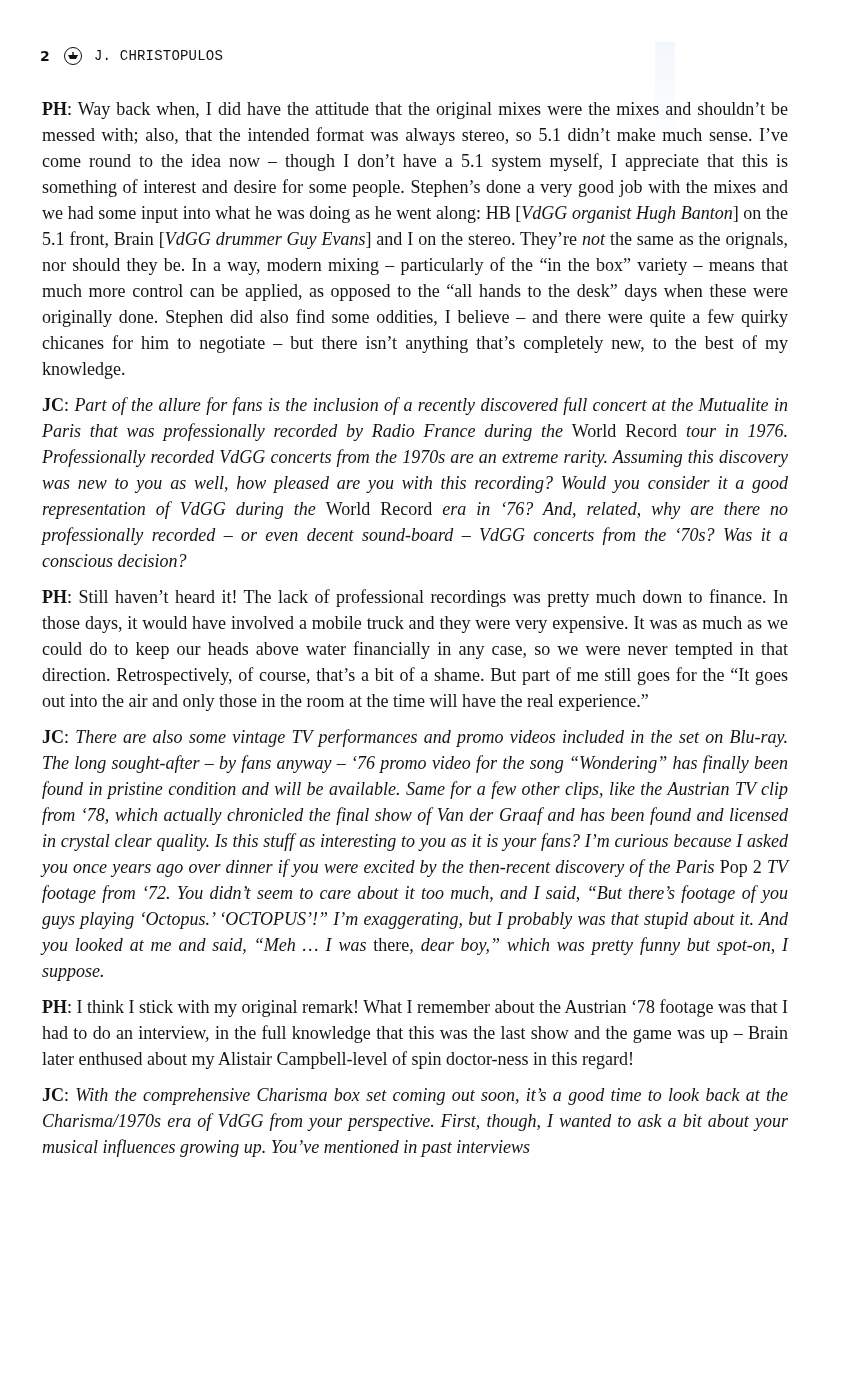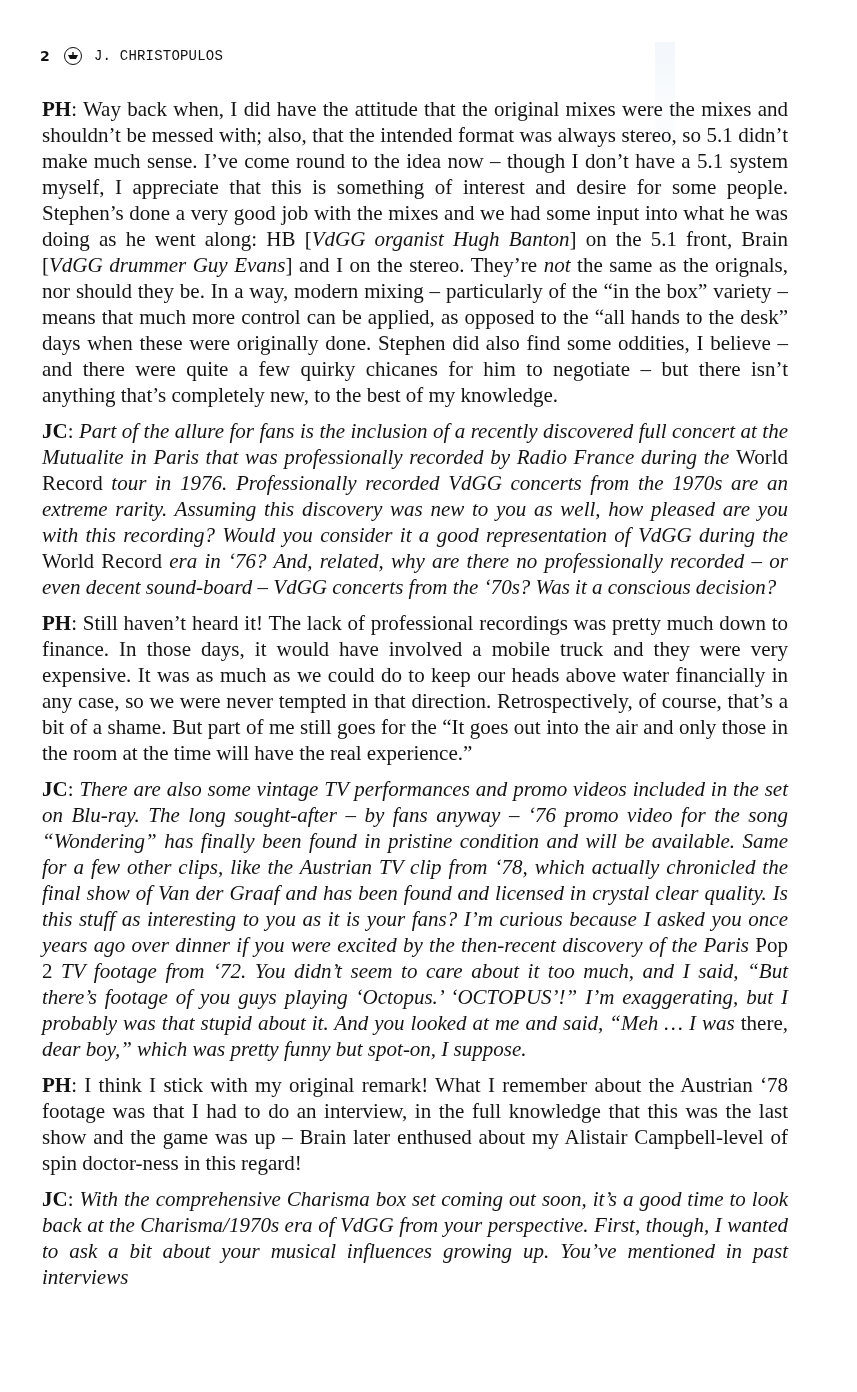--- a/index.html
+++ b/index.html
@@ -16,21 +16,21 @@
     display: inline-flex; align-items: center; justify-content: center; margin-right: 12px; box-sizing: border-box;
   }
   .running-head .author { letter-spacing: 0.2px; font-family: Liberation Mono, monospace; }
   .watermark {
     position: absolute; left: 655px; top: 42px; width: 20px; height: 120px;
     background: linear-gradient(to bottom, #f3f7fb, #ffffff);
   }
   .body-text {
     position: absolute; left: 42px; top: 96px; width: 746px;
     font-family: "Liberation Serif", "DejaVu Serif", serif;
-    font-size: 21px; line-height: 26px; color: #141414;
+    font-size: 18px; line-height: 26px; color: #141414;
   }
   .para { margin: 0 0 10px 0; text-align: justify; }
   .para .spk { font-weight: bold; font-style: normal; }
   .para.q { font-style: italic; }
   .para.q .up { font-style: normal; }
   .para.a .it { font-style: italic; }
 </style>
 </head>
 <body>
 

